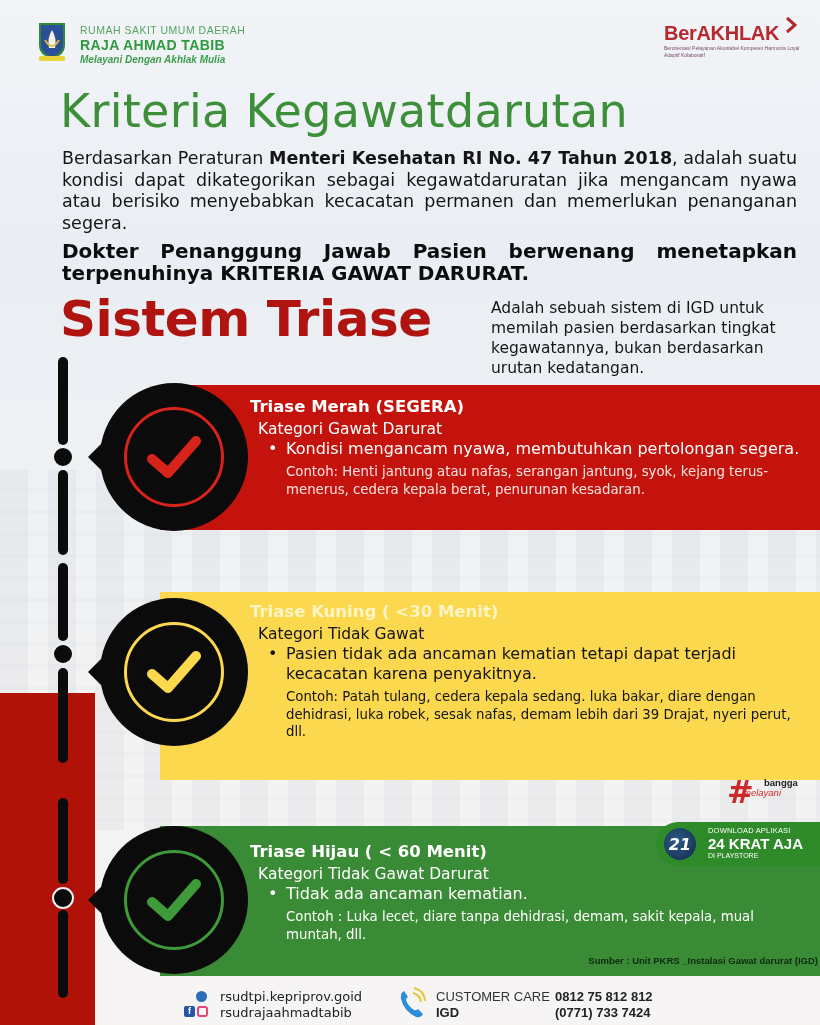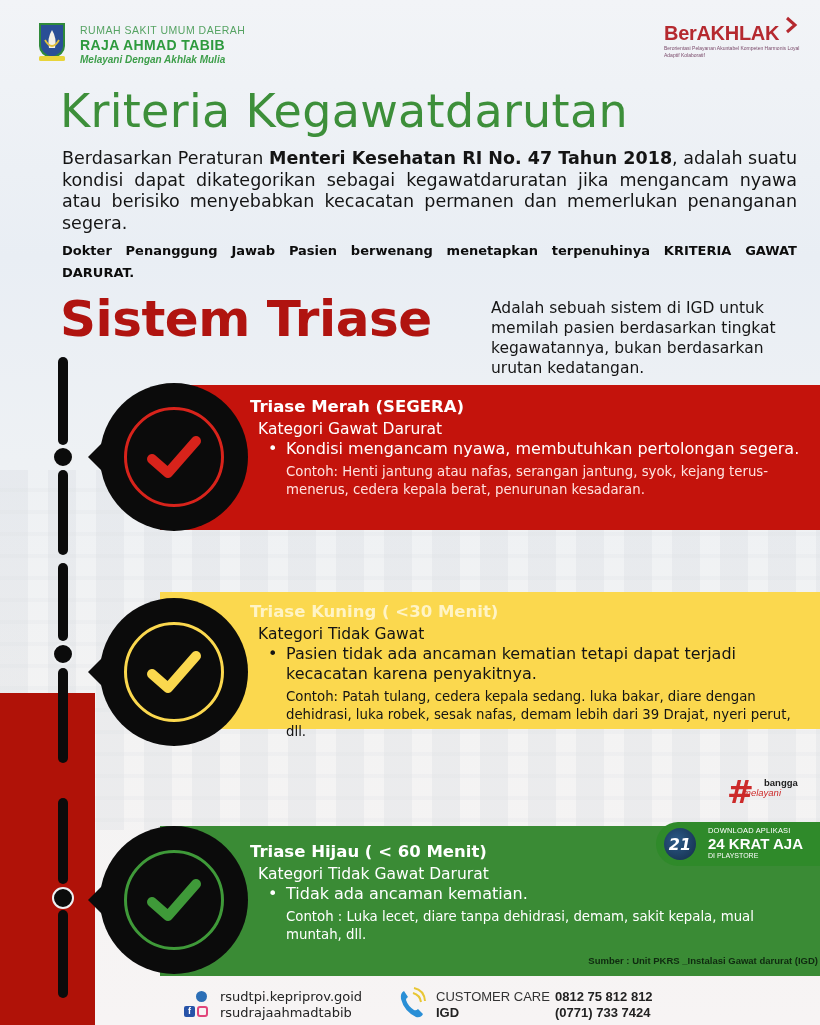--- a/index.html
+++ b/index.html
@@ -42,21 +42,21 @@
     color: #3d8f3a; letter-spacing: 0.3px;
   }
   .intro {
     position: absolute; left: 62px; top: 148px; width: 735px;
     font-family: "DejaVu Sans", sans-serif; font-size: 17.5px; line-height: 21.5px;
     text-align: justify; color: #141414;
   }
   .intro b { font-weight: bold; }
   .intro-strong {
     position: absolute; left: 62px; top: 240px; width: 735px;
-    font-family: "DejaVu Sans", sans-serif; font-weight: bold; font-size: 13px; line-height: 22px;
+    font-family: "DejaVu Sans", sans-serif; font-weight: bold; font-size: 20px; line-height: 22px;
     text-align: justify; text-align-last: left; color: #0d0d0d;
   }
 
   .triase-title {
     position: absolute; left: 60px; top: 290px;
     font-family: "DejaVu Sans", sans-serif; font-weight: bold; font-size: 50px;
     color: #b01410; letter-spacing: -0.5px;
   }
   .triase-desc {
     position: absolute; left: 491px; top: 298px; width: 320px;
@@ -89,21 +89,21 @@
   .card-bullet { display: flex; margin-left: 18px; margin-top: 1px; font-family: "DejaVu Sans", sans-serif; font-size: 16px; line-height: 20px; }
   .card-bullet .dot { width: 18px; flex: 0 0 18px; }
   .card-example { margin-left: 36px; margin-top: 4px; font-family: "DejaVu Sans", sans-serif; font-size: 13.3px; line-height: 17.5px; }
 
   .card-red { top: 385px; height: 145px; }
   .card-red .card-bar { background: #c4130c; }
   .card-red .card-badge { top: -2px; color: #d8231b; }
   .card-red .card-title, .card-red .card-cat, .card-red .card-bullet { color: #fff; }
   .card-red .card-example { color: #ffe3e0; }
 
-  .card-yellow { top: 592px; height: 137px; }
+  .card-yellow { top: 592px; height: 188px; }
   .card-yellow .card-bar { background: #fbd84e; }
   .card-yellow .card-badge { top: 6px; color: #fbd84e; }
   .card-yellow .card-title { color: #fff4c6; }
   .card-yellow .card-cat, .card-yellow .card-bullet, .card-yellow .card-example { color: #141414; }
 
   .card-green { top: 826px; height: 150px; }
   .card-green .card-bar { background: #3a8b35; }
   .card-green .card-badge { top: 0px; color: #3f9a39; }
   .card-green .card-title, .card-green .card-cat, .card-green .card-bullet, .card-green .card-example { color: #fff; }
   .card-source {

